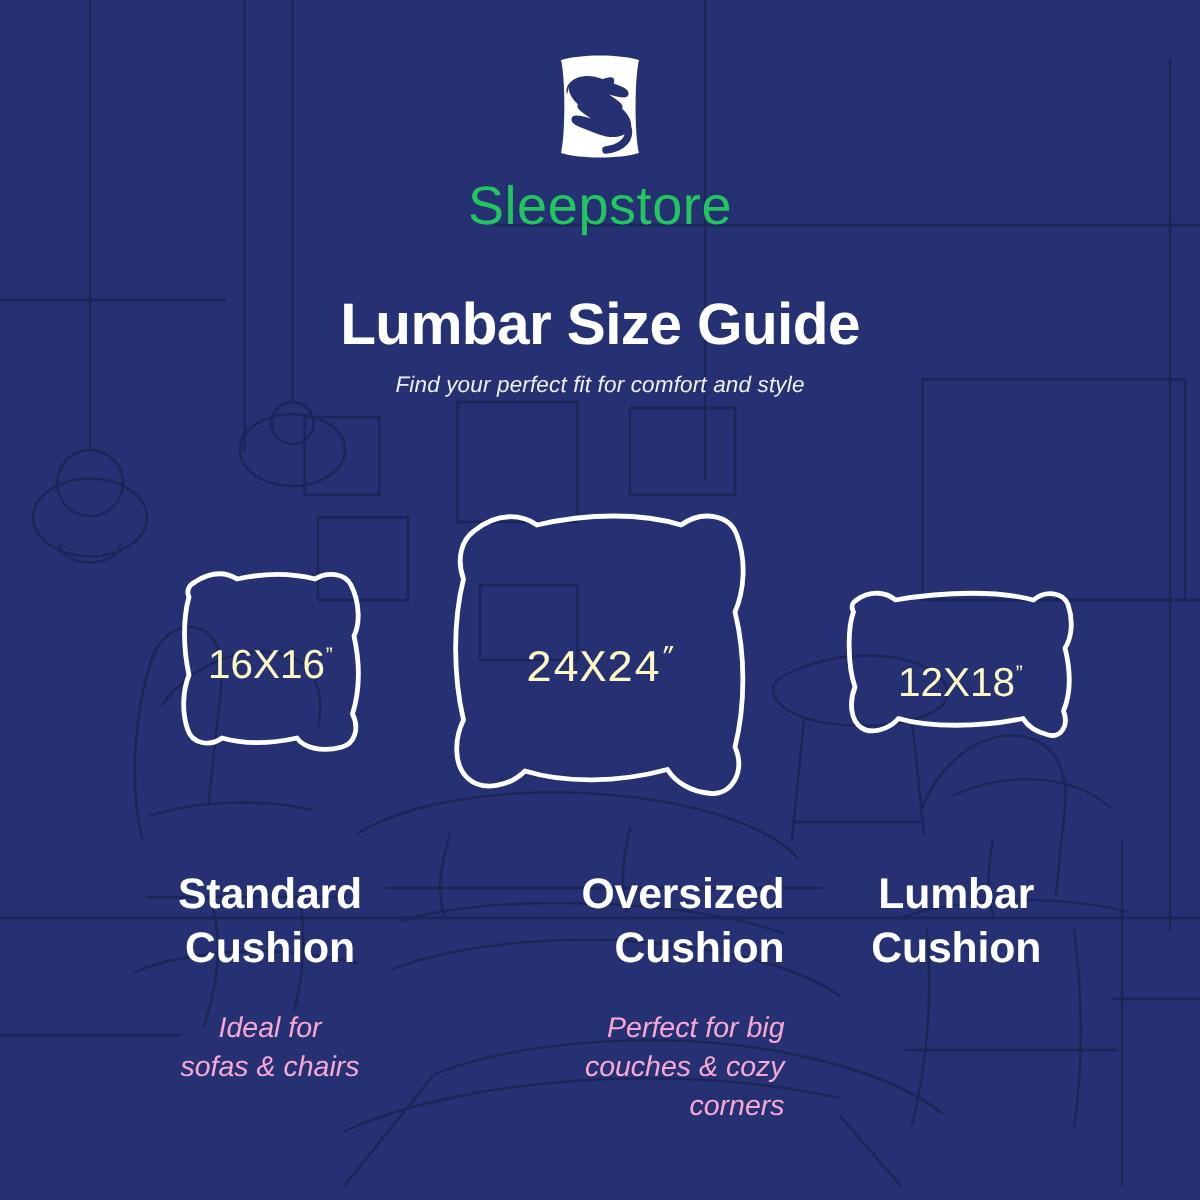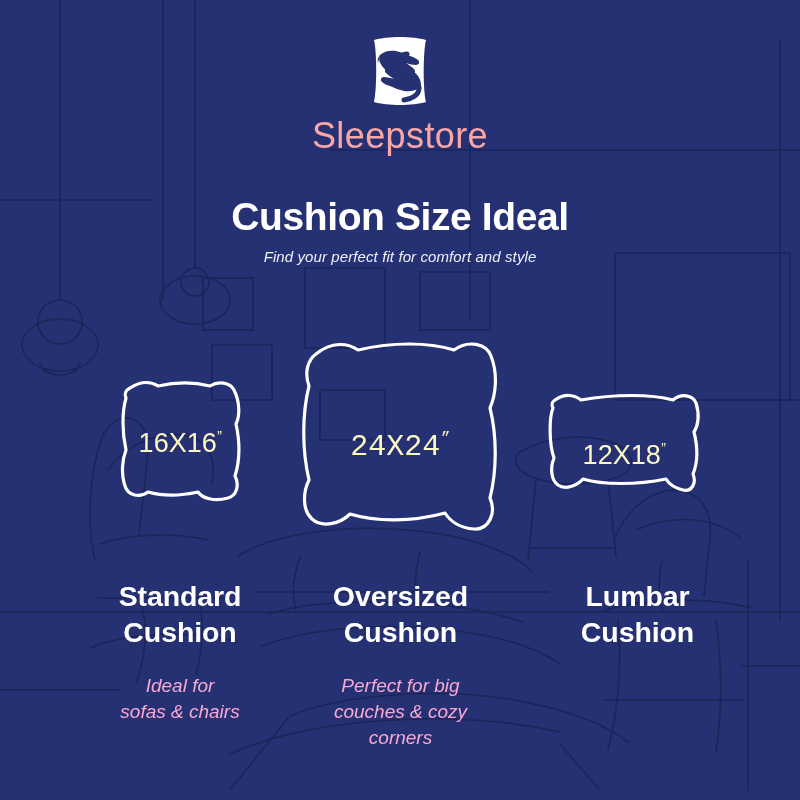--- a/index.html
+++ b/index.html
@@ -34,21 +34,21 @@
   #brand {
     position:absolute;
     top:34px; left:0; width:800px;
     text-align:center;
     z-index:3;
   }
   #brand-mark { display:block; margin:0 auto; }
   #brand-name {
     display:block;
     margin-top:6px;
-    color:#fca5a5;
+    color:#22c55e;
     font-size:36px;
     font-weight:400;
     letter-spacing:0.4px;
     line-height:1.0;
   }
 
   
   #heading-block {
     position:absolute;
     top:196px; left:0; width:800px;
@@ -108,21 +108,21 @@
     font-size:0.52em;
     vertical-align:super;
     position:relative;
     top:-0.08em;
     left:0.04em;
   }
 
   
   #cell-standard  { left:60px;  width:240px; }
   #cell-oversized { left:280px; width:240px;font-family:Liberation Mono, monospace; }
-  #cell-lumbar    { left:504px; width:240px;text-decoration:underline; }
+  #cell-lumbar    { left:520px; width:240px;text-decoration:underline; }
 
   #art-standard  { top:42px; }
   #art-oversized { top:0px; }
   #art-lumbar    { top:56px; }
 
   #label-standard  { top:100px; font-size:27px; }
   #label-oversized { top:102px; font-size:30px; }
   #label-lumbar    { top:112px; font-size:27px; }
 
   
@@ -130,21 +130,21 @@
     position:absolute;
     top:578px; left:0; width:800px;
     z-index:3;
   }
   .copy-cell {
     position:absolute;
     top:0;
     text-align:center;
   }
   #copy-standard  { left:55px;  width:250px; }
-  #copy-oversized { left:278px; width:245px; }
+  #copy-oversized { left:278px; width:245px;text-align:right; }
   #copy-lumbar    { left:510px; width:255px; }
 
   .copy-name {
     color:#ffffff;
     font-size:28.5px;
     font-weight:700;
     line-height:1.28;
     letter-spacing:-0.1px;
     white-space:pre-line;
   }
@@ -246,21 +246,21 @@
                    c-2 -2 0 -5 3 -4 c4 1 9 4 13 7 c3 2 6 4 8 7 c2 3 4 7 2 11 Z"></path>
         </g>
 
         <path d="M40 20 c-8 1 -14 6 -14 12 c0 7 8 9 14 11 c6 2 12 5 12 11 c0 7 -7 11 -15 12" fill="none" stroke="#253172" stroke-width="5" stroke-linecap="round"></path>
       </svg>
     </span>
     <span id="brand-name">Sleepstore</span>
   </div>
 
   <div id="heading-block">
-    <div id="page-title">Cushion Size Ideal</div>
+    <div id="page-title">Lumbar Size Guide</div>
     <div id="page-subtitle">Find your perfect fit for comfort and style</div>
   </div>
 
   <div id="cushion-row">
 
     <div class="cushion-cell" id="cell-standard">
       <div class="cushion-art" id="art-standard">
         <svg width="132" height="132" viewBox="0 0 132 132" xmlns="http://www.w3.org/2000/svg" aria-hidden="true">
           <path class="cushion-outline" d="M16 16 C28 8 38 10 44 14 C62 10 80 10 96 14 C104 9 116 10 120 18
                    C126 30 126 44 122 52 C126 70 126 88 121 104 C126 114 122 124 114 126

